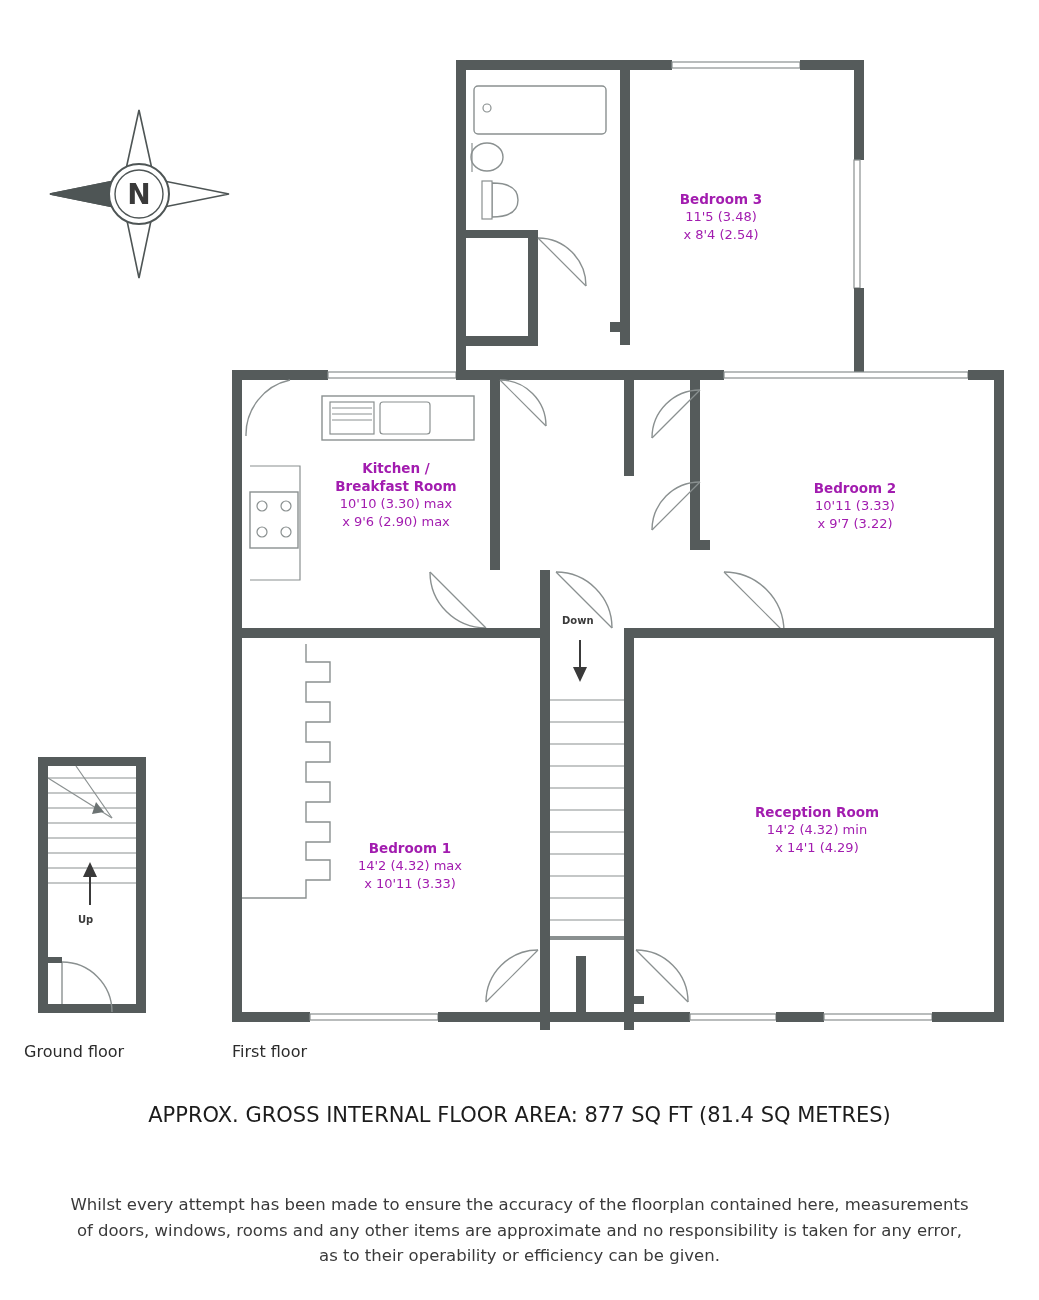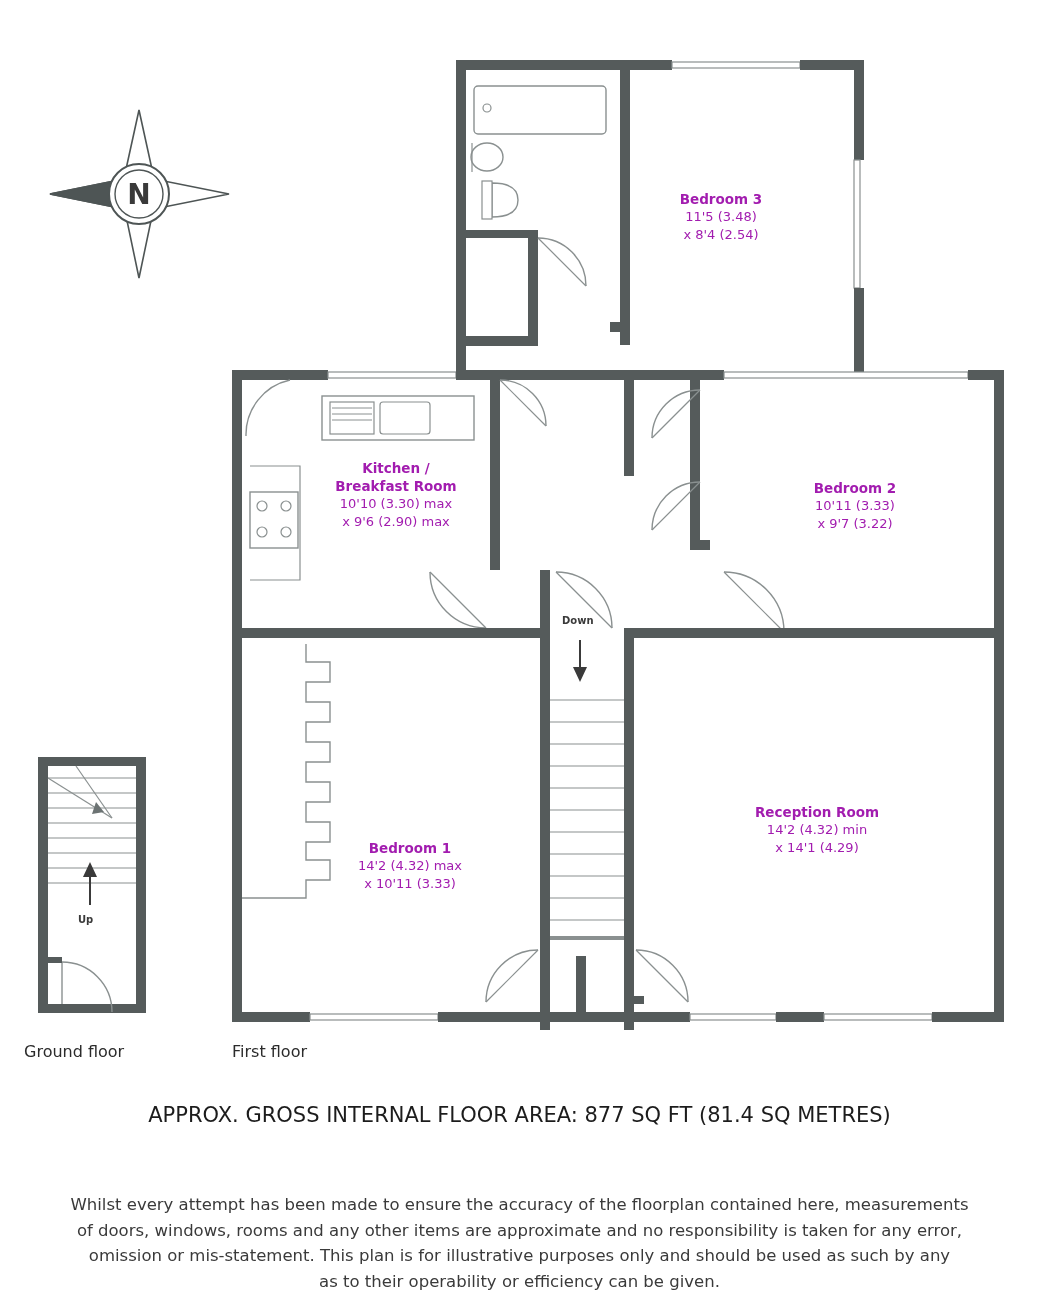--- a/index.html
+++ b/index.html
@@ -306,15 +306,14 @@
 
   <div class="floor-label" style="left:24px; top:1042px;">Ground floor</div>
   <div class="floor-label" style="left:232px; top:1042px;">First floor</div>
 </div>
 
 <div class="area-title">APPROX. GROSS INTERNAL FLOOR AREA: 877 SQ FT (81.4 SQ METRES)</div>
 
 <div class="disclaimer">
   <div>Whilst every attempt has been made to ensure the accuracy of the floorplan contained here, measurements</div>
   <div>of doors, windows, rooms and any other items are approximate and no responsibility is taken for any error,</div>
-  <div>omission or mis-statement. This plan is for illustrative purposes only and should be used as such by any</div>
   <div>as to their operability or efficiency can be given.</div>
 </div>
 
 </body></html>

